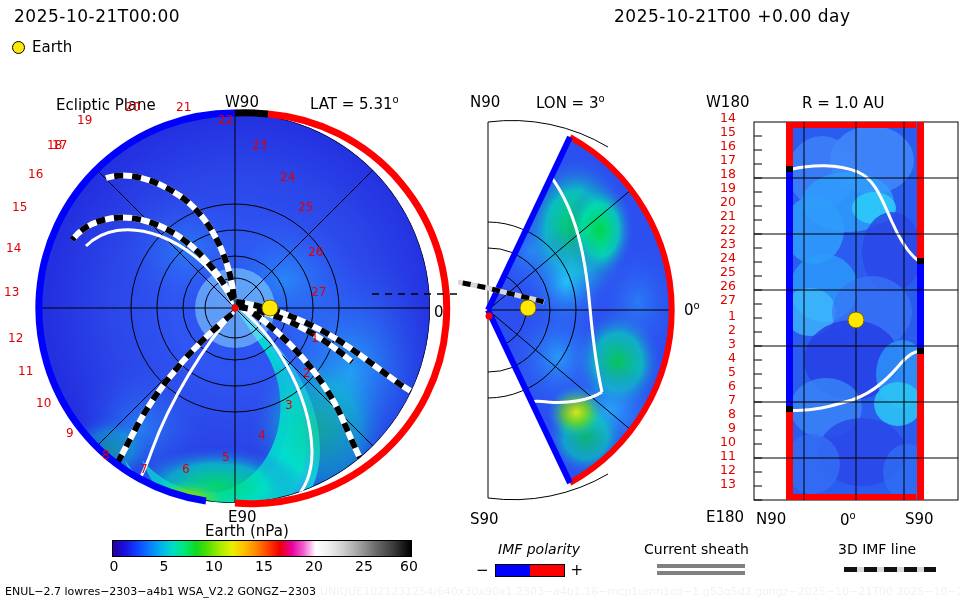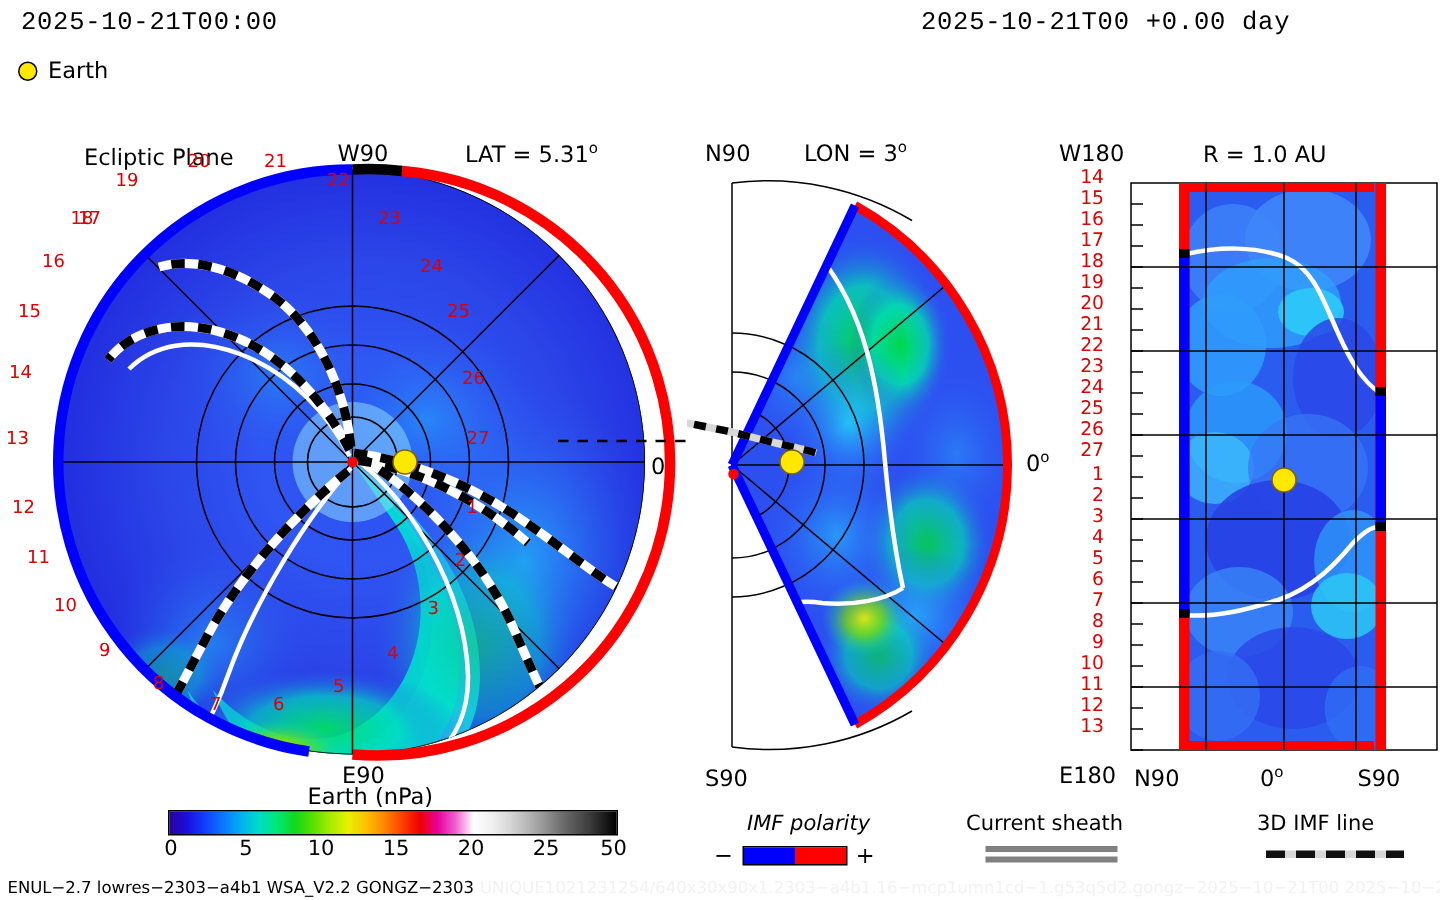--- a/index.html
+++ b/index.html
@@ -1,19 +1,19 @@
 <!DOCTYPE html>
 <html><head>
 <meta charset="utf-8">
 <style>
   html,body{margin:0;padding:0;background:#ffffff;}
   body{width:960px;height:600px;position:relative;overflow:hidden;
        font-family:"DejaVu Sans","Liberation Sans",sans-serif;color:#000;}
   .abs{position:absolute;}
-  .mono-title{font-size:17px;letter-spacing:0.5px;white-space:nowrap;font-family:Liberation Mono, monospace;}
+  .mono-title{font-size:17px;letter-spacing:0.5px;white-space:nowrap;}
   .lbl{font-size:15px;white-space:nowrap;}
   .redtick{color:#e00000;font-size:12px;white-space:nowrap;}
   .redtick-r{color:#e00000;font-size:12.5px;white-space:nowrap;text-align:right;}
   .sup{font-size:10px;vertical-align:super;}
   #header-date{left:14px;top:6px;}
   #header-epoch{left:614px;top:6px;}
   #earth-legend{left:12px;top:38px;display:flex;align-items:center;gap:7px;}
   .earth-dot{width:13px;height:13px;border-radius:50%;background:#ffe800;
              border:1.5px solid #000;box-sizing:border-box;}
   .panel-title{font-size:15px;text-align:center;}
@@ -411,21 +411,21 @@
 <div class="abs lbl" style="left:205px;top:522px;">Earth (nPa)</div>
 <div class="abs" id="cbar-wrap">
   <div id="cbar"></div>
   <div class="cb-ticks">
     <span style="left:2px;">0</span>
     <span style="left:52px;">5</span>
     <span style="left:102px;">10</span>
     <span style="left:152px;">15</span>
     <span style="left:202px;">20</span>
     <span style="left:252px;">25</span>
-    <span style="left:297px;">50</span>
+    <span style="left:297px;">60</span>
   </div>
 </div>
 
 <div class="abs" style="left:498px;top:541px;font-style:italic;">
   <div class="leg-title">IMF polarity</div>
   <div style="display:flex;align-items:center;gap:6px;margin-top:4px;margin-left:-22px;">
     <span class="lbl">−</span>
     <span style="display:inline-block;border:1px solid #000;line-height:0;">
       <span class="pol-swatch" style="background:#0000ff;"></span><span class="pol-swatch" style="background:#ff0000;"></span>
     </span>

